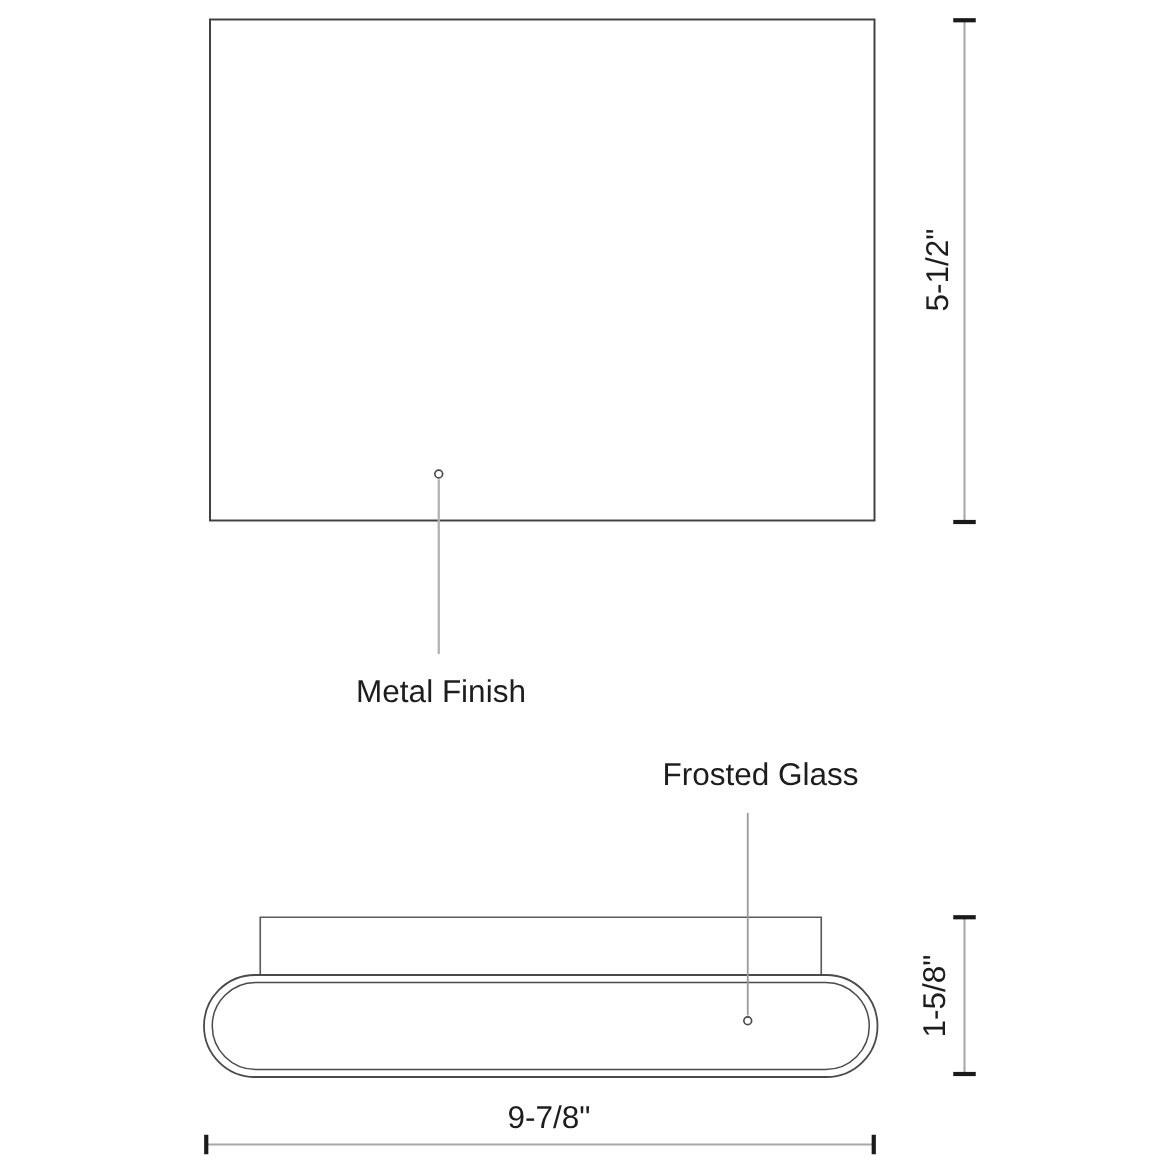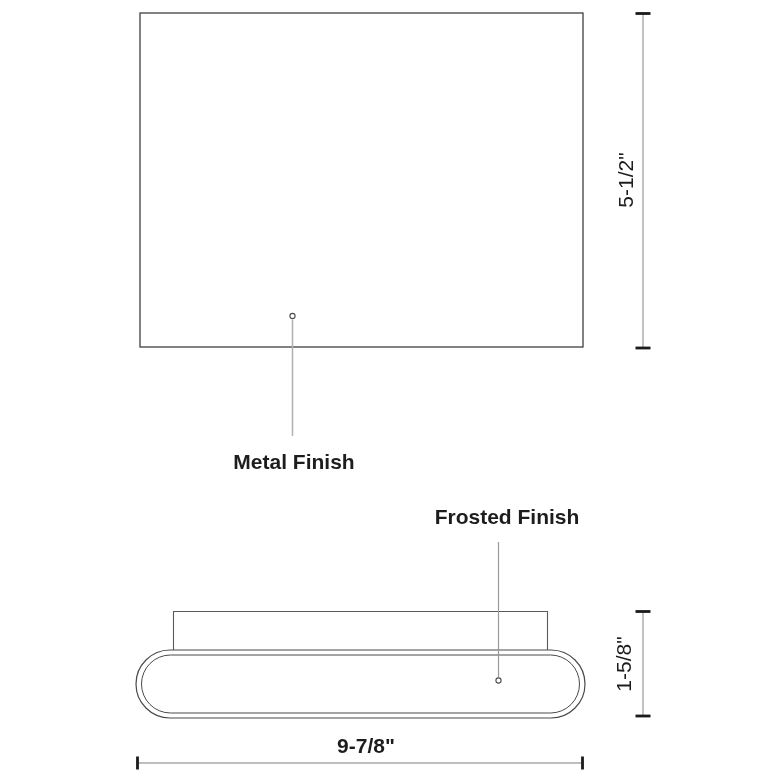--- a/index.html
+++ b/index.html
@@ -20,21 +20,20 @@
     left: 0;
     top: 0;
   }
   .label {
     position: absolute;
     font-size: 21px;
     line-height: 1.15;
     color: #1d1d1d;
     white-space: nowrap;
     transform: translateX(-50%);
-    font-weight: bold;
   }
   .label-rotated {
     position: absolute;
     font-size: 21px;
     line-height: 1.15;
     color: #1d1d1d;
     white-space: nowrap;
     transform: translate(-50%, -50%) rotate(-90deg);
   }
 </style>
@@ -67,21 +66,21 @@
     <line x1="635.5" y1="611.5" x2="650.5" y2="611.5" stroke="#1a1a1a" stroke-width="2.8"></line>
     <line x1="635.5" y1="716" x2="650.5" y2="716" stroke="#1a1a1a" stroke-width="2.8"></line>
 
     <line x1="137" y1="763" x2="583" y2="763" stroke="#a8a8a8" stroke-width="1.4"></line>
     <line x1="137.5" y1="756.5" x2="137.5" y2="769.5" stroke="#1a1a1a" stroke-width="2.8"></line>
     <line x1="582.5" y1="756.5" x2="582.5" y2="769.5" stroke="#1a1a1a" stroke-width="2.8"></line>
   </svg>
 
   <div class="label" style="left: 294px; top: 450px;">Metal Finish</div>
 
-  <div class="label" style="left: 507px; top: 505px;">Frosted Finish</div>
+  <div class="label" style="left: 507px; top: 505px;">Frosted Glass</div>
 
   <div class="label-rotated" style="left: 626px; top: 180px;">5-1/2"</div>
 
   <div class="label-rotated" style="left: 624px; top: 664px;">1-5/8"</div>
 
   <div class="label" style="left: 366px; top: 734px;">9-7/8"</div>
 
 </div>
 
 </body></html>

